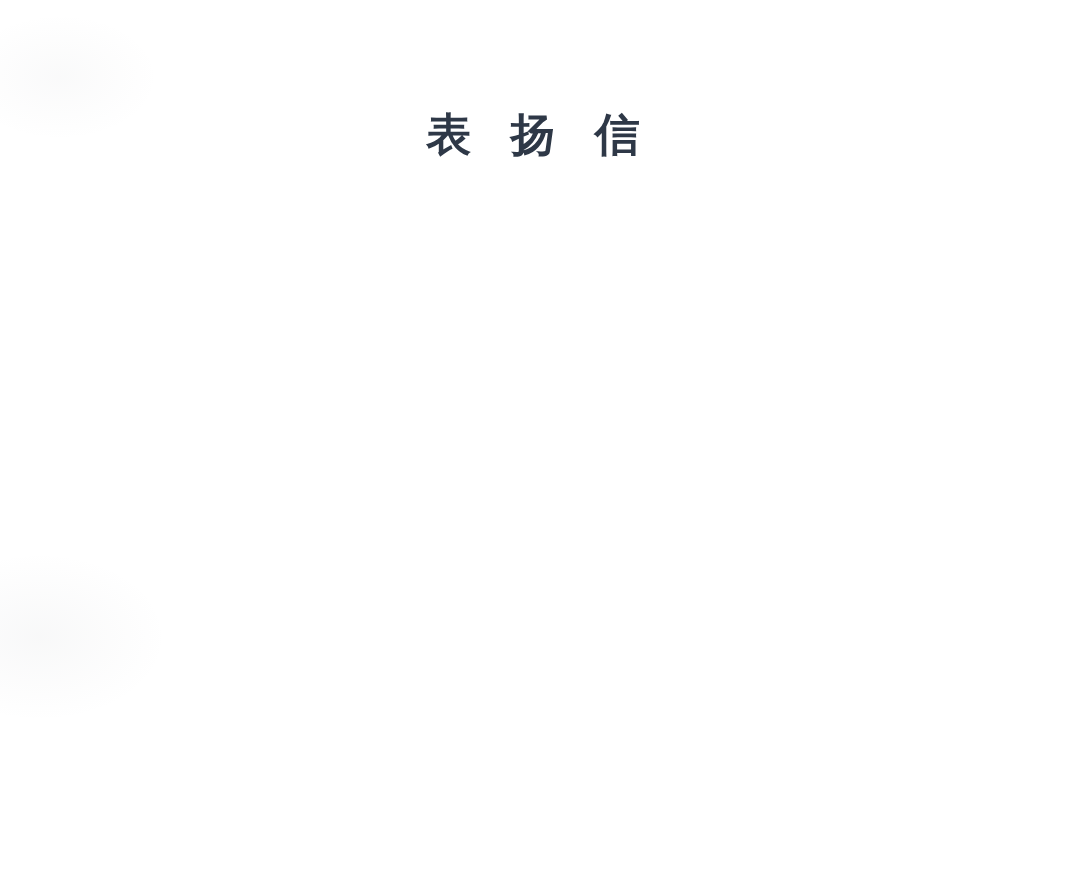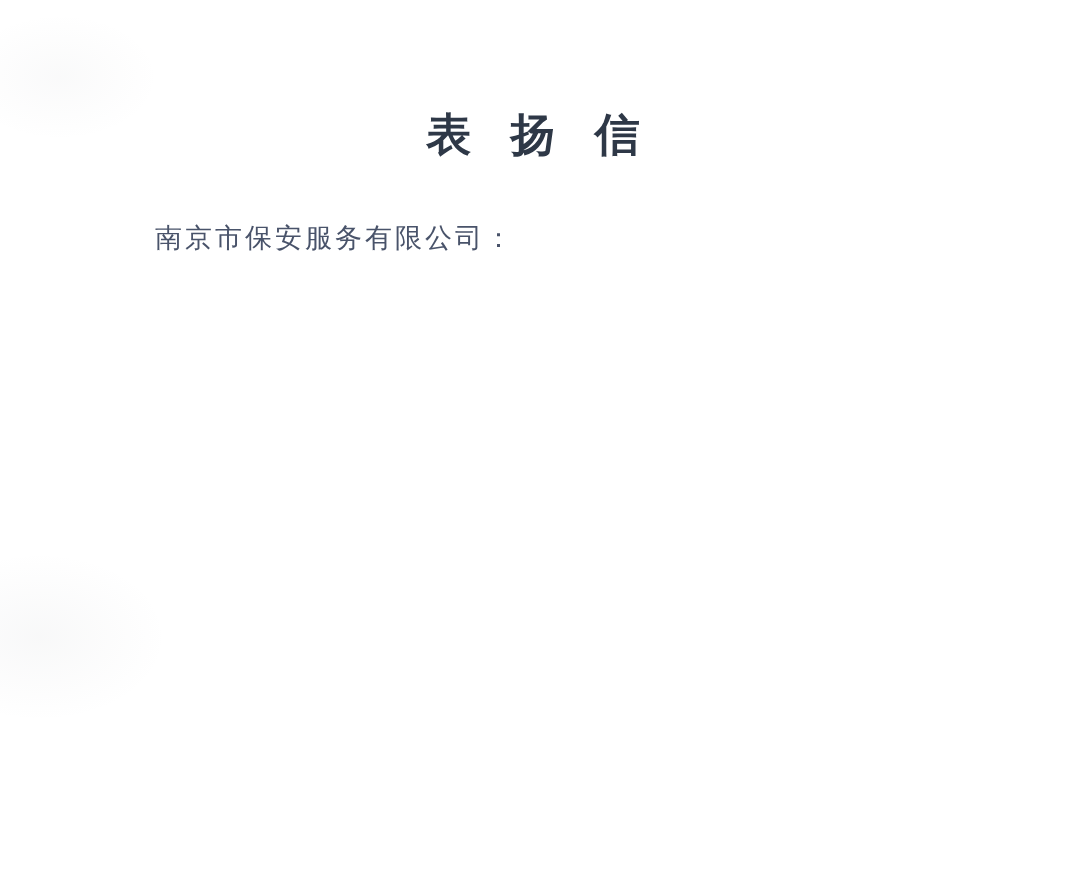--- a/index.html
+++ b/index.html
@@ -63,19 +63,18 @@
 </style>
 </head>
 <body>
 
 <div class="page">
 
   <h1 class="doc-title">表 扬 信</h1>
 
   <div class="doc-body">
 
-    <p class="salutation">南京市保安服务有限公司：</p>
 
 
 
   </div>
 
 </div>
 
 </body></html>

